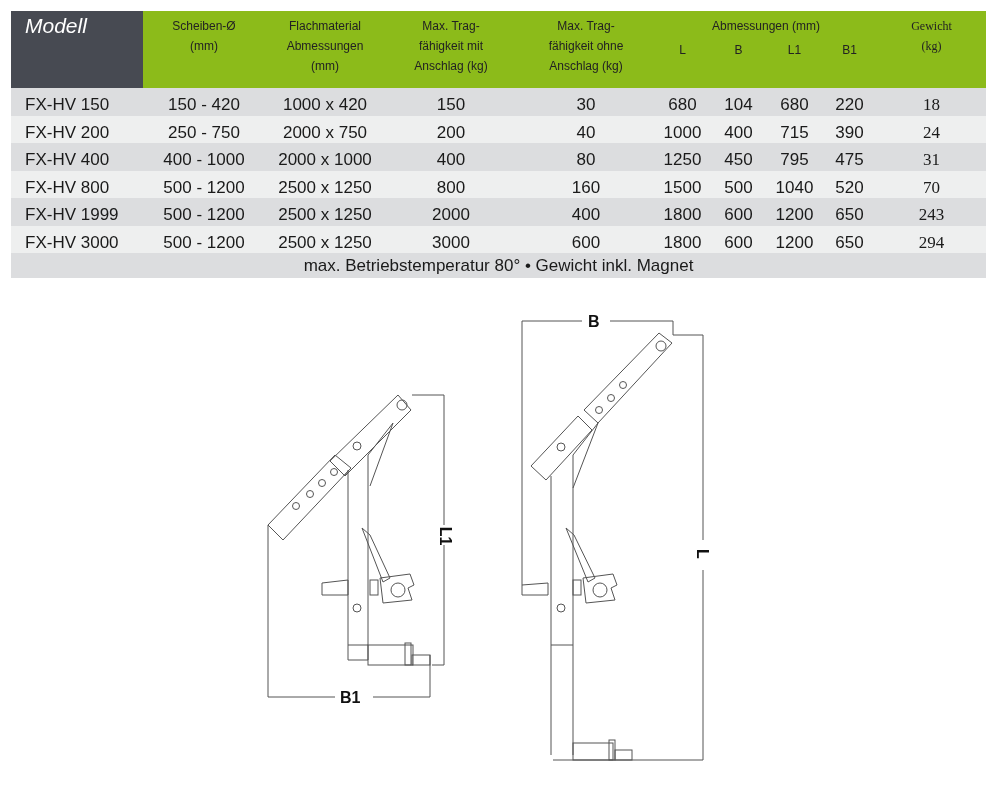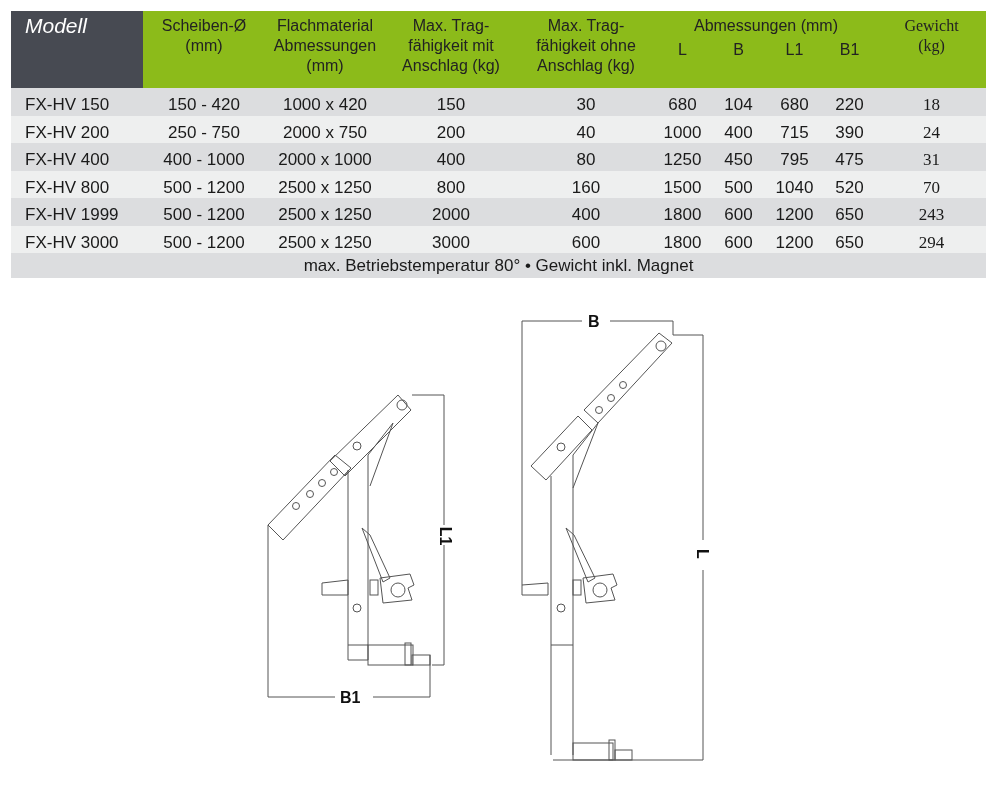--- a/index.html
+++ b/index.html
@@ -1,19 +1,19 @@
 <!DOCTYPE html>
 <html><head>
 <meta charset="utf-8">
 <style>
   html, body { margin:0; padding:0; background:#ffffff; }
   body { width:1000px; height:800px; position:relative; overflow:hidden; font-family:"Liberation Sans", sans-serif; color:#1a1a1a; }
   .tbl { position:absolute; left:11px; top:11px; width:975px; }
   .hdr { display:flex; height:77px; }
-  .hcell { color:#222; font-size:16px; line-height:20px; text-align:center; padding-top:5px; box-sizing:border-box; }
+  .hcell { color:#222; font-size:12px; line-height:20px; text-align:center; padding-top:5px; box-sizing:border-box; }
   .h-model { width:132px; background:#474a52; color:#fff; font-style:italic; font-size:21px; text-align:left; padding-left:14px; }
   .green { background:#8cbb1a; }
   .c0 { width:132px; } .c1 { width:122px; } .c2 { width:120px; } .c3 { width:132px; }
   .c4 { width:138px; } .c5 { width:55px; } .c6 { width:57px; } .c7 { width:55px; } .c8 { width:55px; } .c9 { width:109px;font-family:Liberation Serif, serif; }
   .dims { width:222px; }
   .dims .sub { display:flex; }
   .dims .sub div { text-align:center; }
   .row { display:flex; height:27.5px; align-items:center; font-size:17px; }
   .row.alt0 { background:#dcdddf; }
   .row.alt1 { background:#eeefef; }

